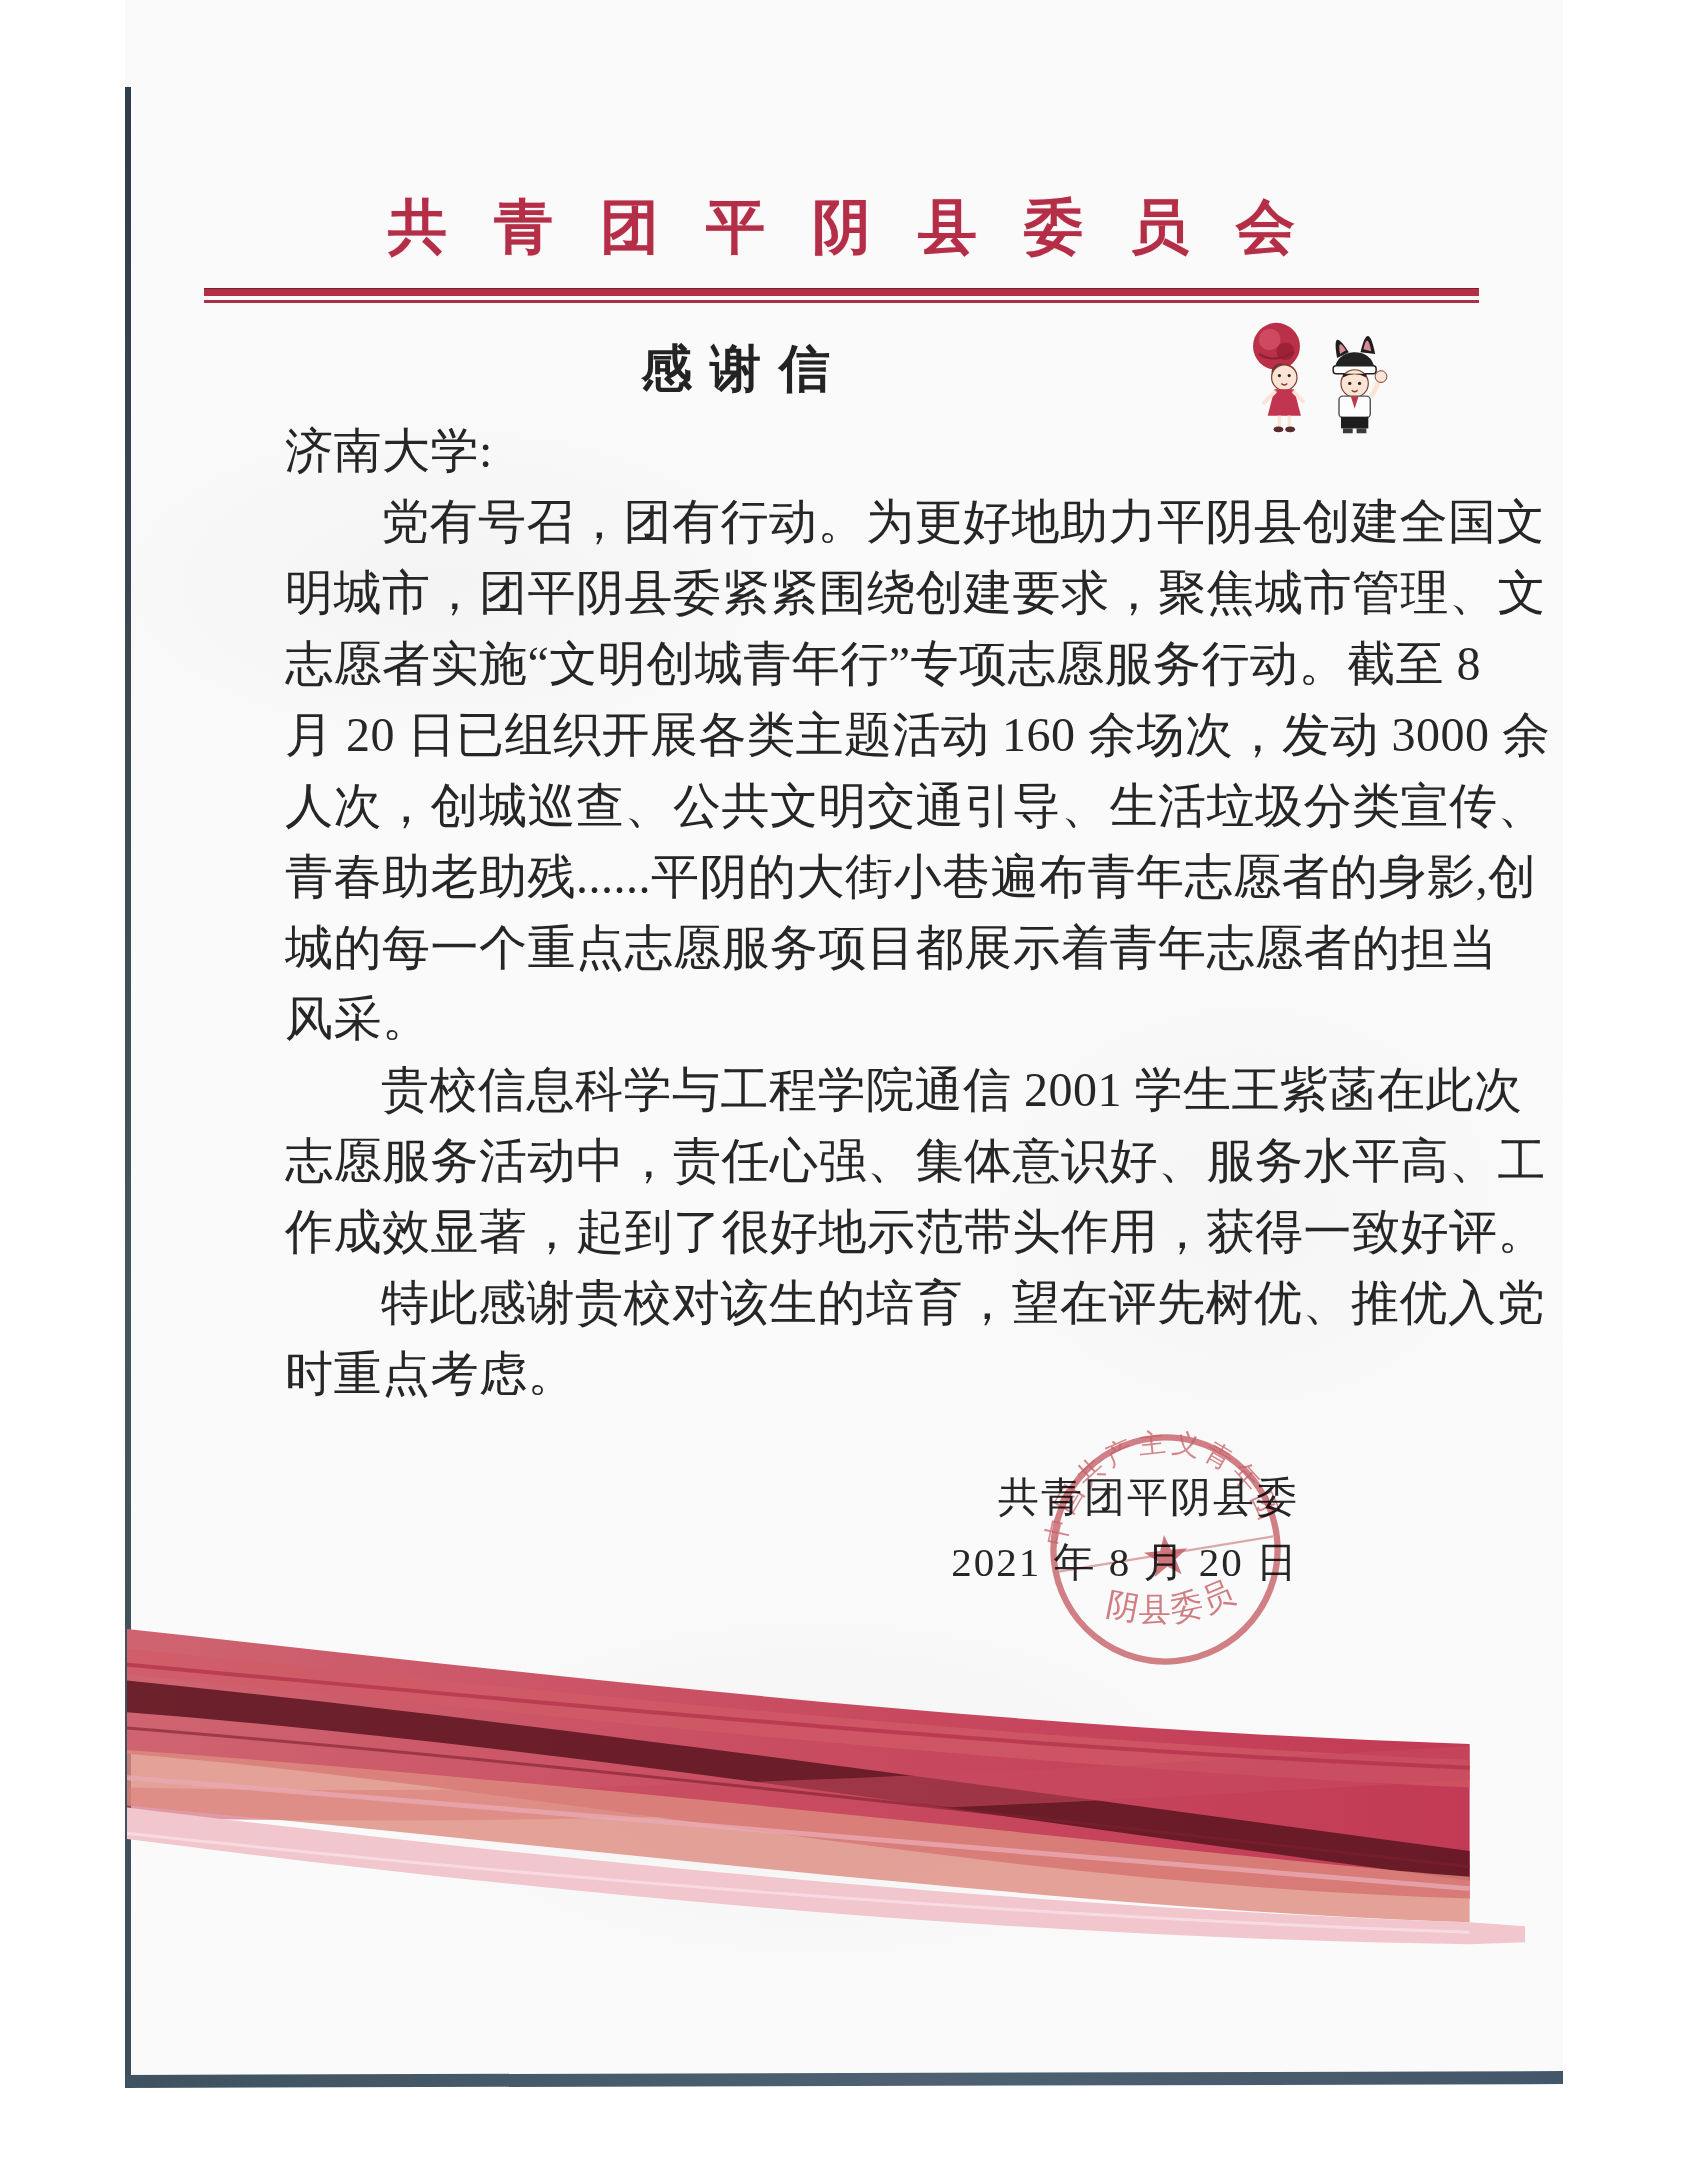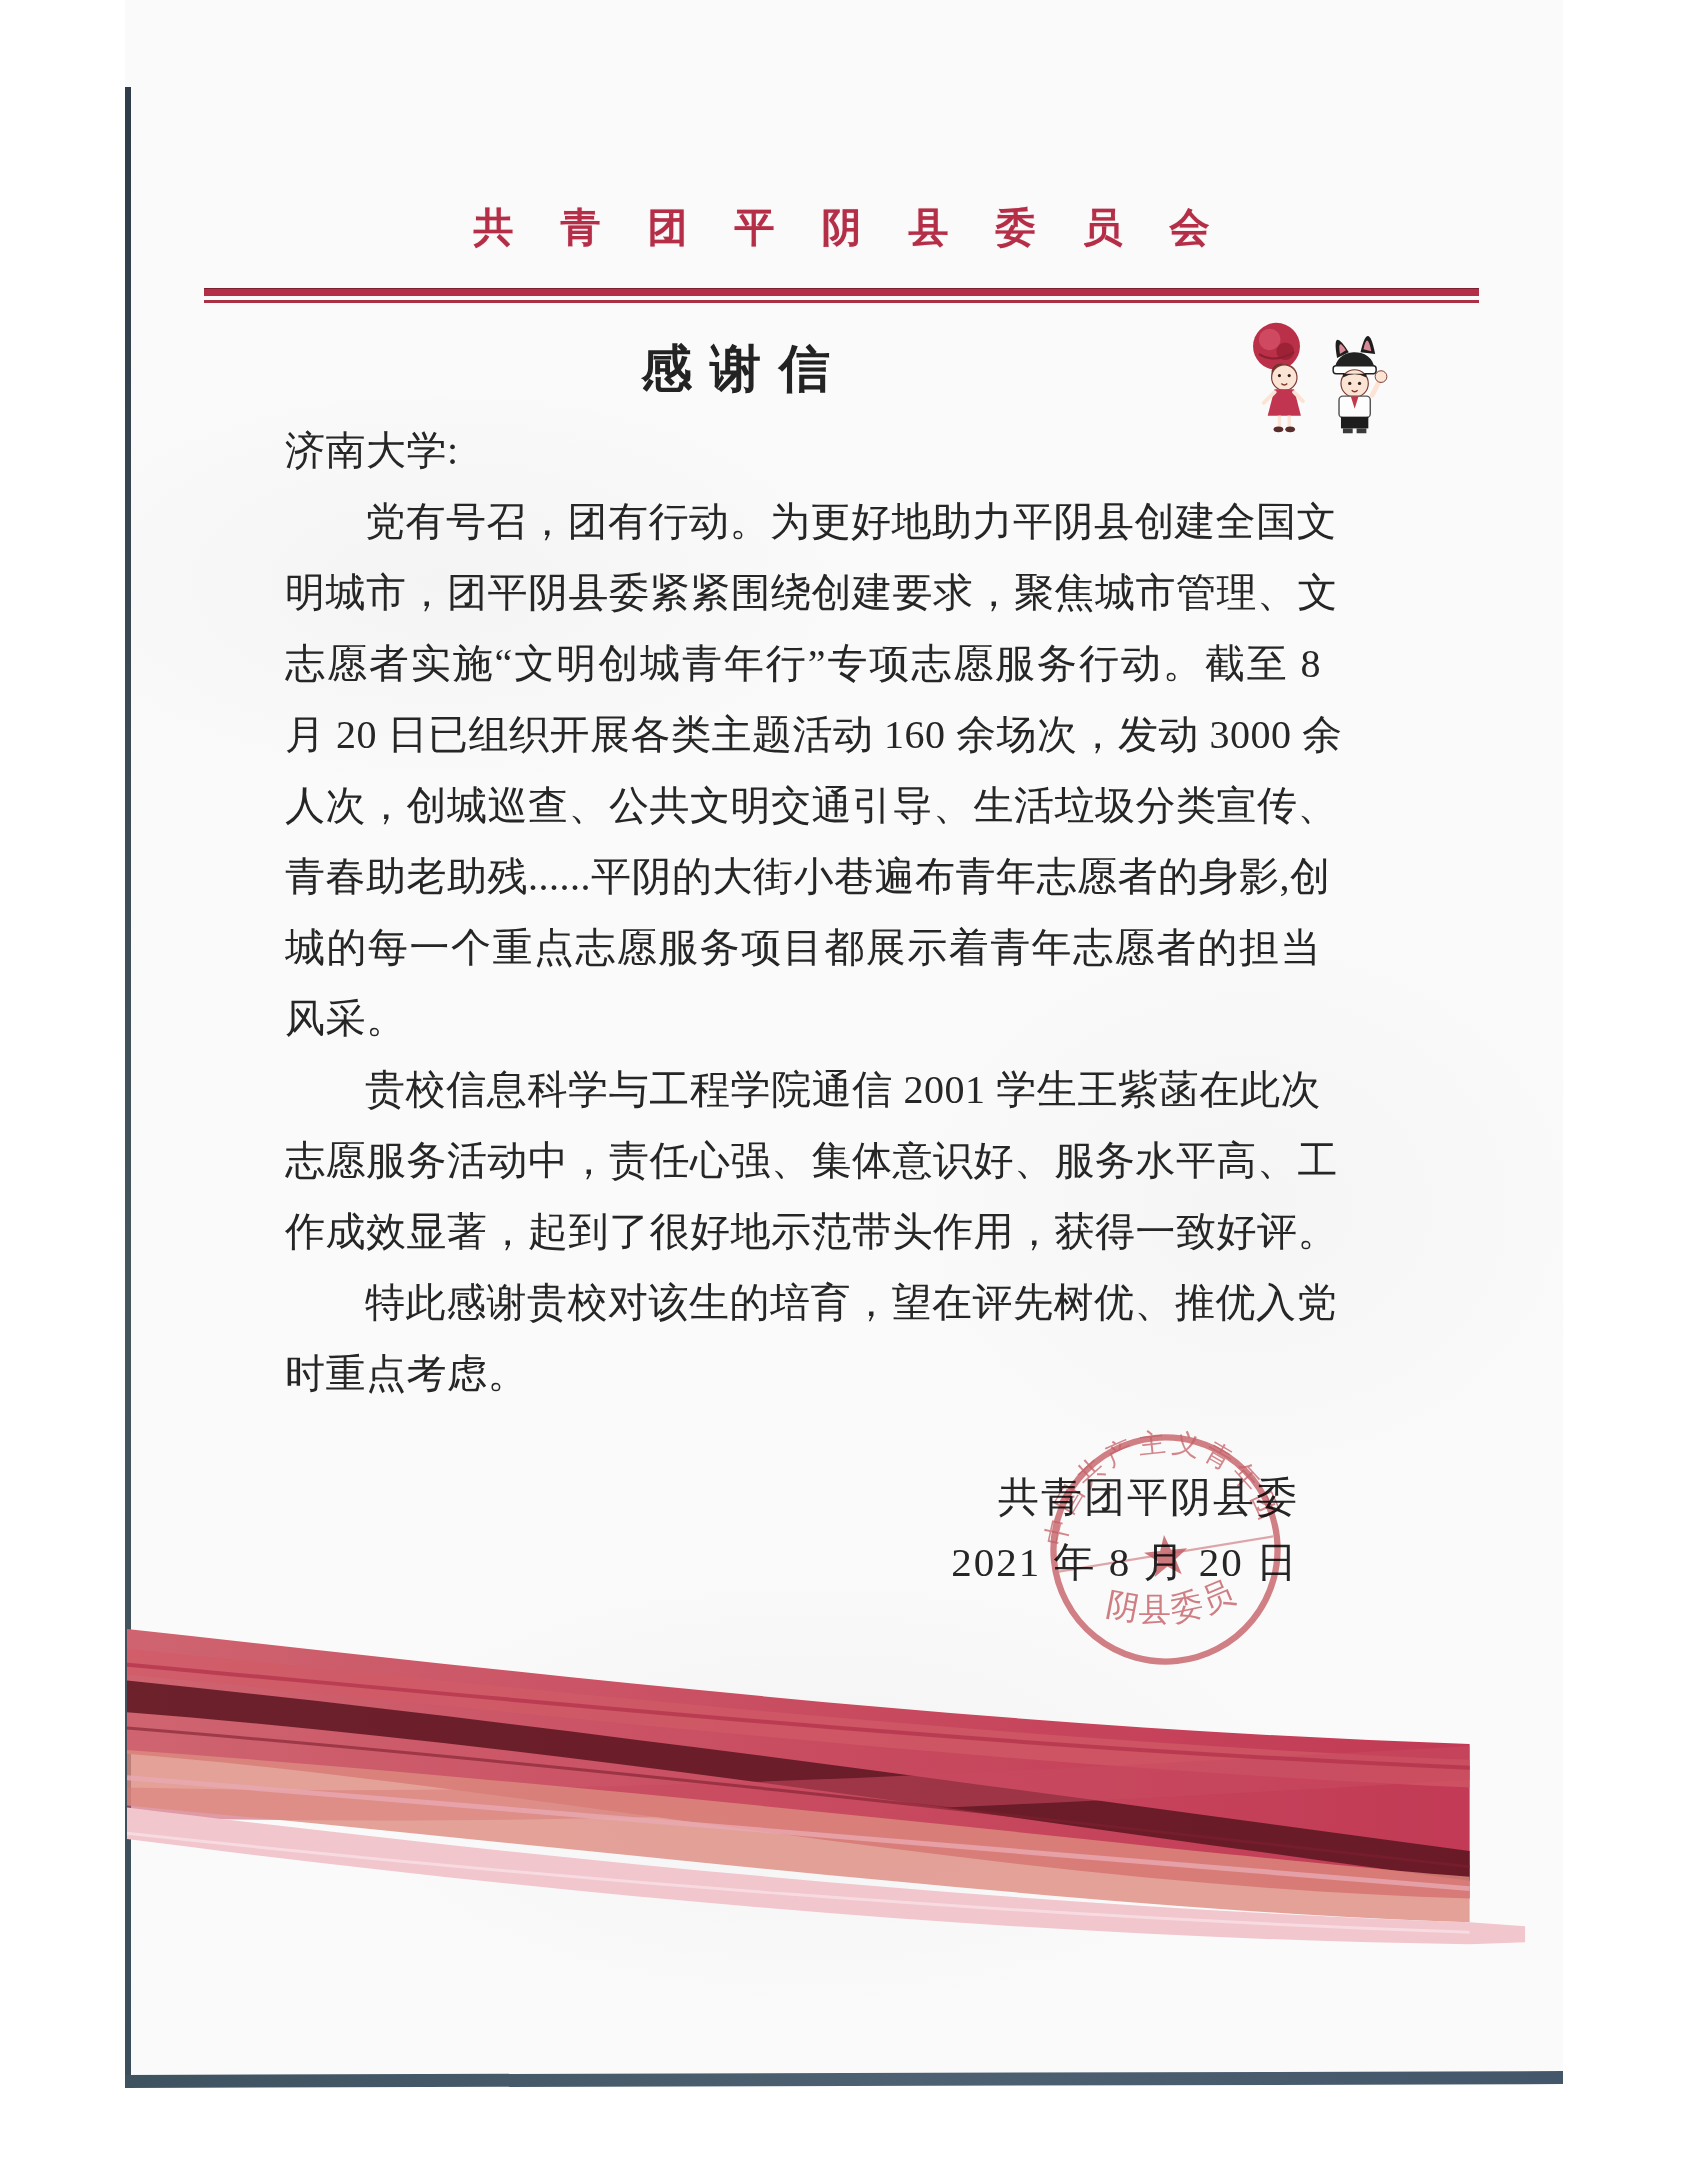--- a/index.html
+++ b/index.html
@@ -25,21 +25,21 @@
     position:absolute;left:125px;top:2073px;width:1438px;height:13px;
     background:linear-gradient(90deg,#3f5260,#4d6172 55%,#44576a);
     transform:rotate(-0.15deg);
   }
   
   .org-name{
     position:absolute;left:0;top:193px;width:1683px;height:69px;
     display:flex;justify-content:center;align-items:center;
   }
   .org-name span{
-    font-size:40px;font-weight:bold;color:#b42e48;
+    font-size:59px;font-weight:bold;color:#b42e48;
     letter-spacing:47px;margin-right:-47px;white-space:nowrap;
     text-shadow:0 0 1px rgba(180,46,72,.4);
   }
   .rule-thick{position:absolute;left:204px;top:288px;width:1275px;height:7px;background:#b42e48;border-top:1px solid #7c1f31;}
   .rule-thin{position:absolute;left:204px;top:300px;width:1275px;height:3px;background:#a93045;}
   
   .letter-title{
     position:absolute;left:0;top:335px;width:1471px;height:69px;
     display:flex;justify-content:center;align-items:center;
   }
@@ -47,21 +47,21 @@
     font-size:51px;font-weight:bold;color:#232323;
     letter-spacing:18px;margin-right:-18px;white-space:nowrap;
   }
   .mascots{position:absolute;left:1245px;top:317px;width:147px;height:127px;}
   
   .letter-body{
     position:absolute;left:285px;top:415px;width:1036px;
     color:#262626;
   }
   .bodyline{
-    height:71px;line-height:71px;font-size:40px;
+    height:71px;line-height:71px;font-size:48px;
     text-align:justify;text-align-last:justify;text-justify:inter-character;
     letter-spacing:0.5px;white-space:nowrap;font-family:Liberation Serif, serif;
   }
   .bodyline.last{text-align-last:left;}
   .bodyline.indent{text-indent:2em;}
   .sig-block{
     position:absolute;left:285px;width:1036px;text-align:right;
     padding-right:0;color:#262626;font-size:41px;line-height:69px;height:69px;
   }
   .sig-line{top:1463px;}

